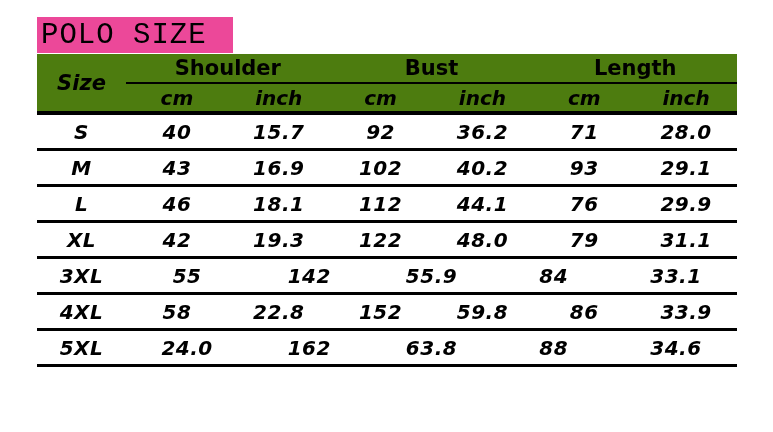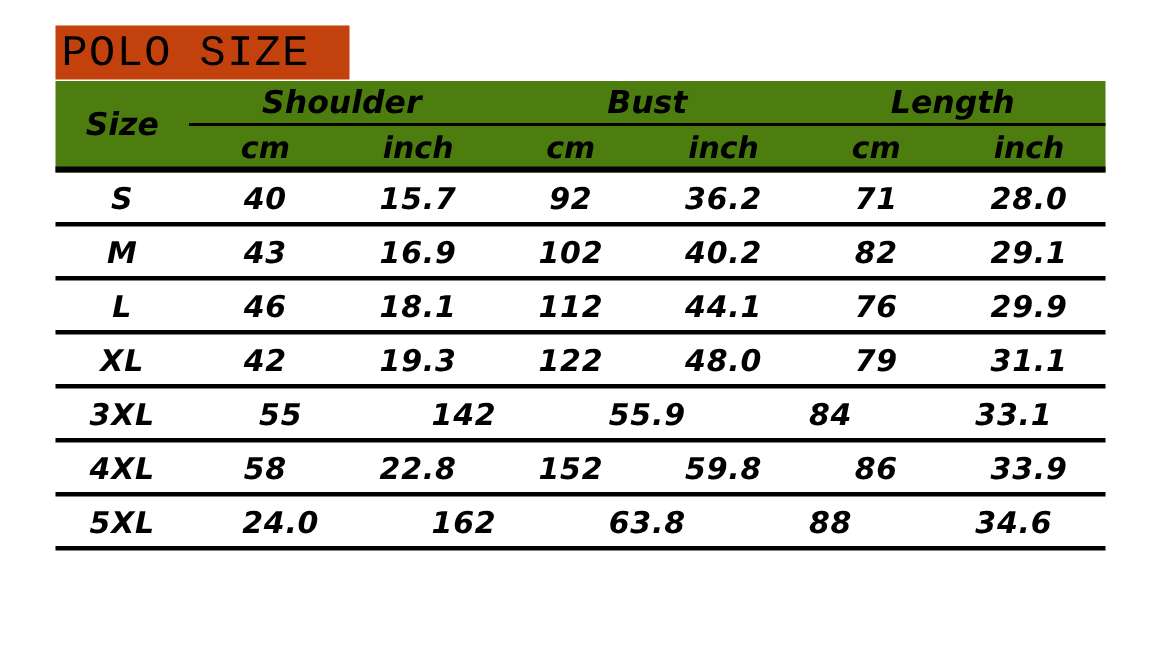--- a/index.html
+++ b/index.html
@@ -47,21 +47,20 @@
     height: 30px;
     border-bottom: 2px solid #000;
   }
   .group-cell {
     flex: 1;
     display: flex;
     align-items: center;
     justify-content: center;
     font-size: 21px;
     font-weight: bold;
-    font-style: italic;
   }
   .units-row { display: flex; height: 27px; }
   .unit-cell {
     flex: 1;
     display: flex;
     align-items: center;
     justify-content: center;
     font-size: 20px;
     font-weight: bold;
     font-style: italic;
@@ -82,21 +81,21 @@
     font-style: italic;
     letter-spacing: 0.5px;
   }
   .cell.size-col { flex: 0 0 89px; }
 </style>
 </head>
 <body>
 
 <div class="chart-wrap">
 
-  <div class="title-box" style="background: #c2410c;">POLO SIZE</div>
+  <div class="title-box" style="background: #ec4899;">POLO SIZE</div>
 
   <div class="size-table">
 
     <div class="thead" style="background: #4d7c0f; text-align: right;">
       <div class="size-head-cell">Size</div>
       <div class="groups-area">
         <div class="group-row">
           <div class="group-cell">Shoulder</div>
           <div class="group-cell">Bust</div>
           <div class="group-cell">Length</div>
@@ -122,21 +121,21 @@
     <div class="cell">71</div>
     <div class="cell">28.0</div>
   </div>
 
   <div class="data-row">
     <div class="cell size-col">M</div>
     <div class="cell">43</div>
     <div class="cell">16.9</div>
     <div class="cell">102</div>
     <div class="cell">40.2</div>
-    <div class="cell">82</div>
+    <div class="cell">93</div>
     <div class="cell">29.1</div>
   </div>
 
   <div class="data-row">
     <div class="cell size-col">L</div>
     <div class="cell">46</div>
     <div class="cell">18.1</div>
     <div class="cell">112</div>
     <div class="cell">44.1</div>
     <div class="cell">76</div>

